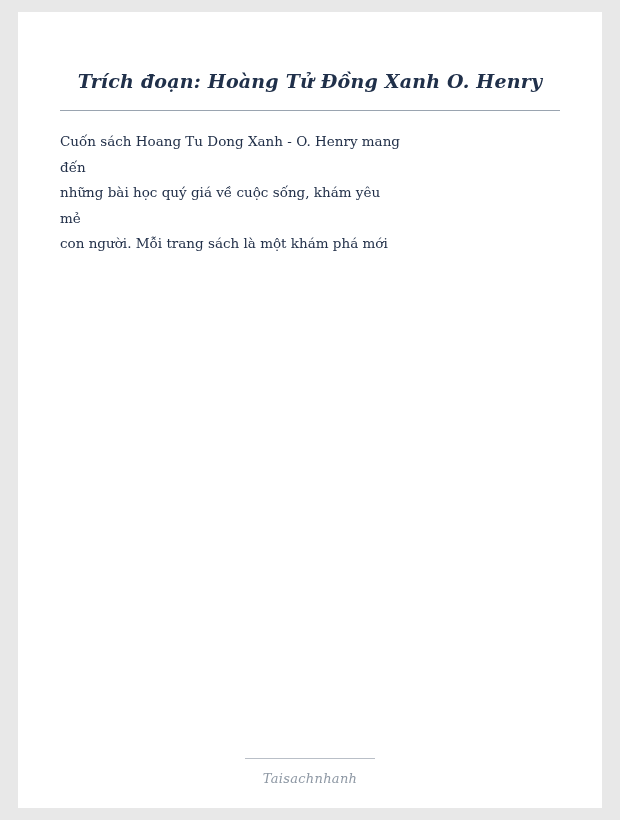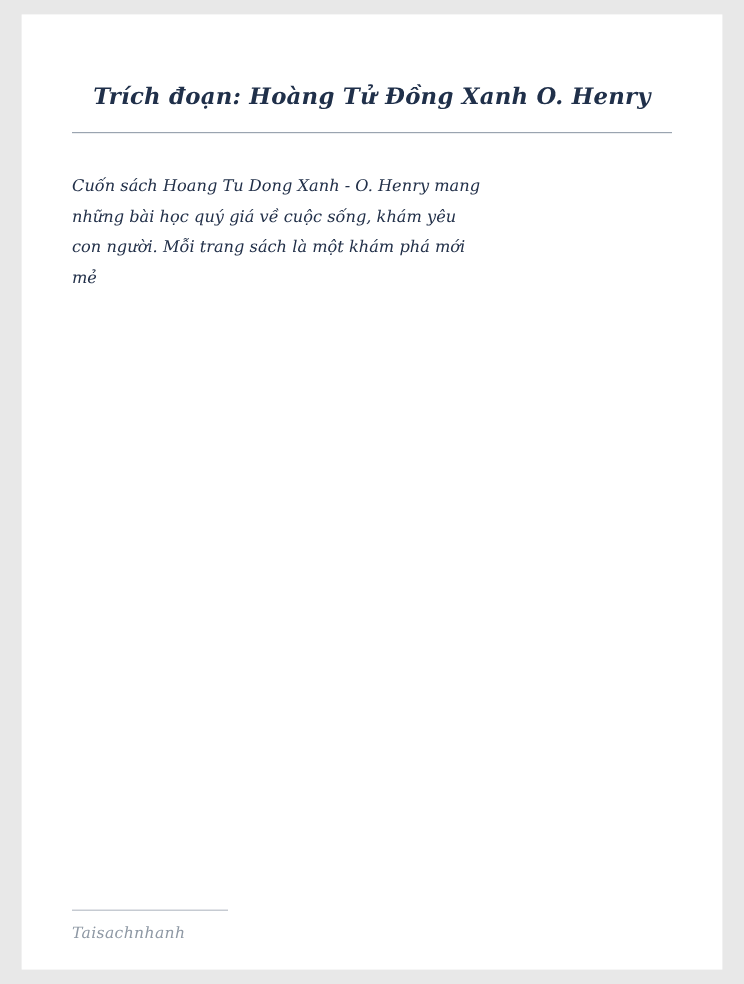--- a/index.html
+++ b/index.html
@@ -44,40 +44,39 @@
     letter-spacing: 0.2px;
     white-space: nowrap;
   }
   .title-rule {
     margin-top: 18px;
     height: 1px;
     background: #9aa4b0;
     width: 100%;
   }
   .body-text {
-    margin-top: 32px;
+    margin-top: 18px;
     font-family: "DejaVu Serif", "Liberation Serif", serif;
-    font-style: italic;
     font-size: 13.5px;
     line-height: 25.5px;
     color: #223049;
     width: 100%;
   }
   .body-line {
     white-space: pre;
   }
   .spacer {
     flex: 1 1 auto;
   }
   .footer {
     width: 100%;
     padding-bottom: 22px;
     display: flex;
     flex-direction: column;
-    align-items: flex-start;
+    align-items: center;
   }
   .footer-rule {
     width: 130px;
     height: 1px;
     background: #b9bfc7;
     margin-bottom: 12px;
   }
   .footer-text {
     font-family: "DejaVu Serif", "Liberation Serif", serif;
     font-style: italic;
@@ -91,23 +90,24 @@
 
 <div class="page">
   <div class="page-inner">
 
     <h1 class="doc-title">Trích đoạn: Hoàng Tử Đồng Xanh O. Henry</h1>
 
     <div class="title-rule"></div>
 
     <div class="body-text">
       <div class="body-line">Cuốn sách Hoang Tu Dong Xanh - O. Henry mang</div>
+      <div class="body-line">đến</div>
       <div class="body-line">những bài học quý giá về cuộc sống, khám yêu</div>
+      <div class="body-line">mẻ</div>
       <div class="body-line">con người. Mỗi trang sách là một khám phá mới</div>
-      <div class="body-line">mẻ</div>
     </div>
 
     <div class="spacer"></div>
 
     <div class="footer">
       <div class="footer-rule"></div>
       <div class="footer-text">Taisachnhanh</div>
     </div>
 
   </div>

